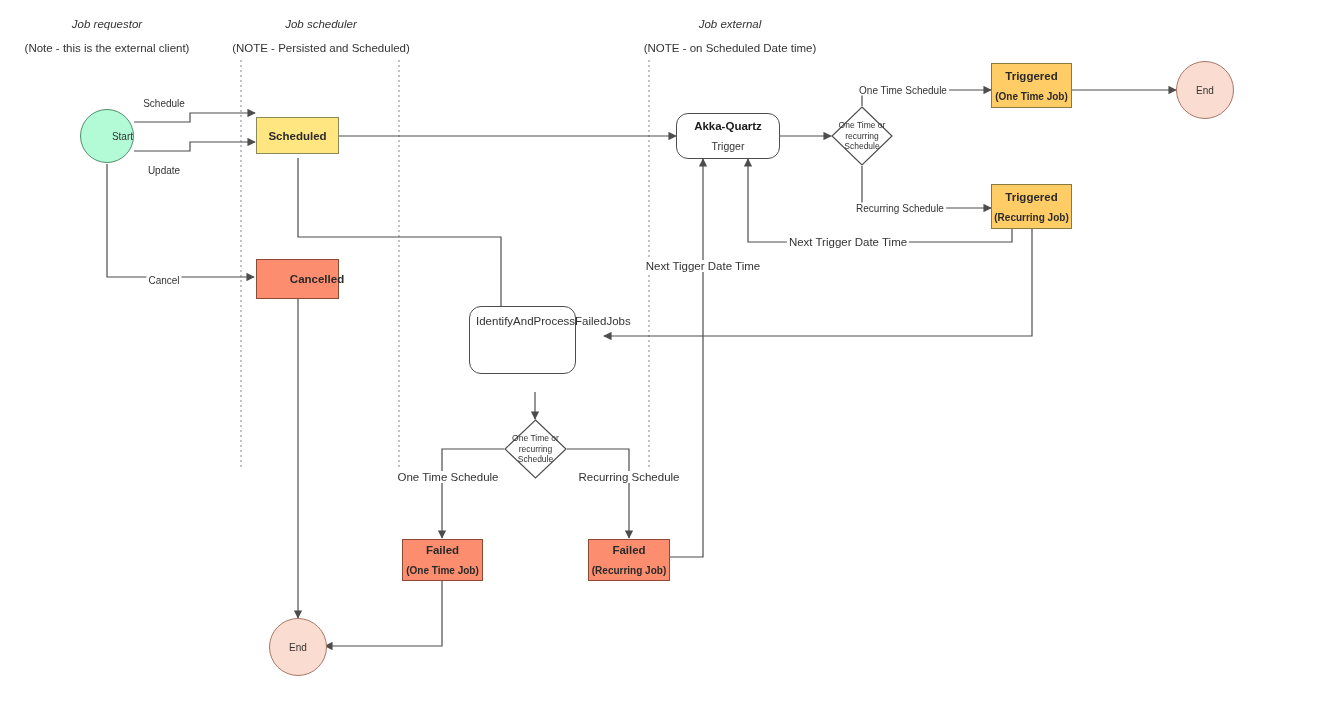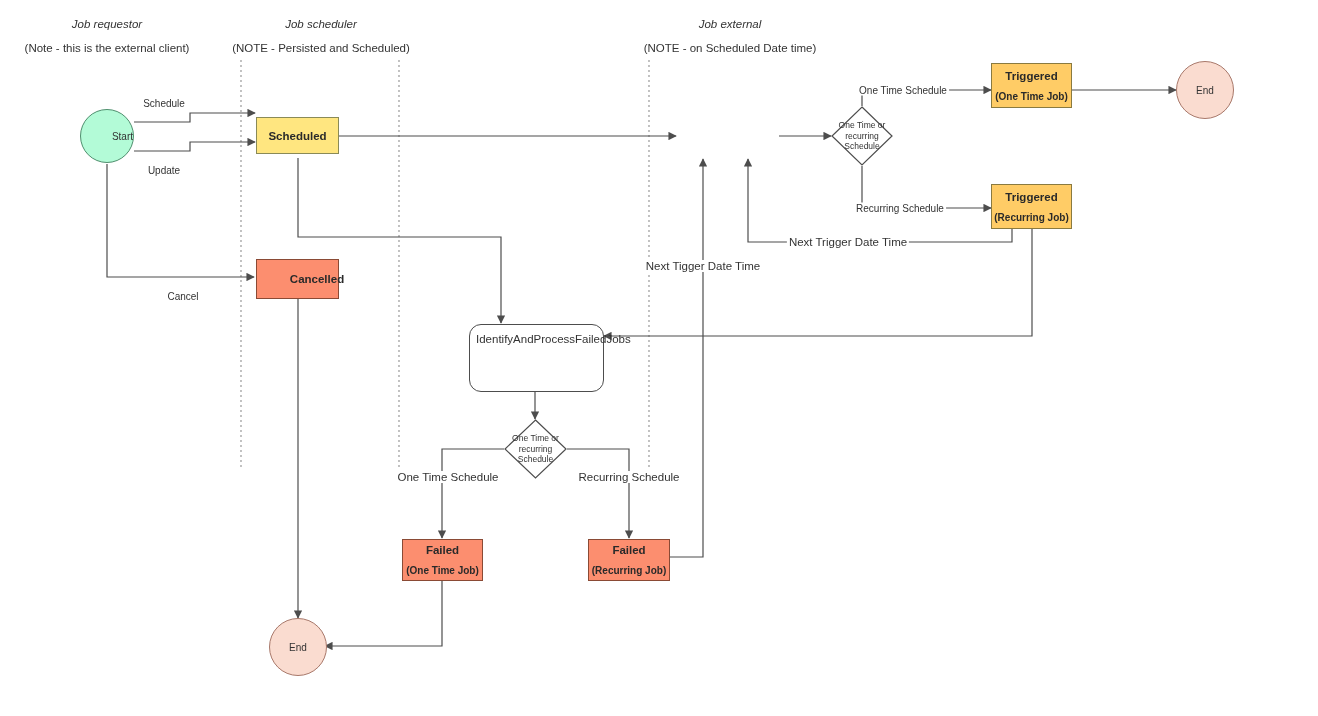--- a/index.html
+++ b/index.html
@@ -207,20 +207,24 @@
   </div>
 
   <div class="node box scheduled" style="left:256px; top:117px; width:83px; height:37px;">
     <span class="t1">Scheduled</span>
   </div>
 
   <div class="node box cancelled" style="left:256px; top:259px; width:83px; height:40px;padding-left:39px;">
     <span class="t1">Cancelled</span>
   </div>
 
+  <div class="node rrect" style="left:676px; top:113px; width:104px; height:46px; display:flex; flex-direction:column; align-items:center; justify-content:center;">
+    <span class="t1">Akka-Quartz</span>
+    <span class="t2">Trigger</span>
+  </div>
 
   <div class="diamond-wrap" style="left:831px; top:106px; width:62px; height:60px;">
     <svg width="62" height="60" viewBox="0 0 62 60">
       <polygon points="31,1 61,30 31,59 1,30" fill="#ffffff" stroke="#4d4d4d" stroke-width="1.2"></polygon>
     </svg>
     <div class="diamond-label">
       <span>One Time or</span>
       <span>recurring</span>
       <span>Schedule</span>
     </div>
@@ -233,21 +237,21 @@
 
   <div class="node box triggered" style="left:991px; top:184px; width:81px; height:45px;">
     <span class="t1">Triggered</span>
     <span class="t2">(Recurring Job)</span>
   </div>
 
   <div class="node circle end" style="left:1176px; top:61px; width:58px; height:58px;">
     <span>End</span>
   </div>
 
-  <div class="proc" style="left:469px; top:324px; width:135px; height:68px;">
+  <div class="proc" style="left:469px; top:306px; width:107px; height:68px;">
     <div class="ptitle">IdentifyAndProcessFailedJobs</div>
   </div>
 
   <div class="diamond-wrap" style="left:504px; top:419px; width:63px; height:60px;">
     <svg width="63" height="60" viewBox="0 0 63 60">
       <polygon points="31.5,1 62,30 31.5,59 1,30" fill="#ffffff" stroke="#4d4d4d" stroke-width="1.2"></polygon>
     </svg>
     <div class="diamond-label">
       <span>One Time or</span>
       <span>recurring</span>
@@ -264,21 +268,21 @@
     <span class="t1">Failed</span>
     <span class="t2">(Recurring Job)</span>
   </div>
 
   <div class="node circle end" style="left:269px; top:618px; width:58px; height:58px;">
     <span>End</span>
   </div>
 
   <div class="edge-label" style="left:164px; top:103px;">Schedule</div>
   <div class="edge-label" style="left:164px; top:170px;">Update</div>
-  <div class="edge-label" style="left:164px; top:296px;margin-left:19px;">Cancel</div>
+  <div class="edge-label" style="left:164px; top:280px;">Cancel</div>
 
   <div class="edge-label" style="left:903px; top:90px;">One Time Schedule</div>
   <div class="edge-label" style="left:900px; top:208px;">Recurring Schedule</div>
 
   <div class="edge-label big" style="left:848px; top:242px;">Next Trigger Date Time</div>
   <div class="edge-label big" style="left:703px; top:266px;">Next Tigger Date Time</div>
 
   <div class="edge-label big" style="left:448px; top:477px;">One Time Schedule</div>
   <div class="edge-label big" style="left:629px; top:477px;">Recurring Schedule</div>
 

